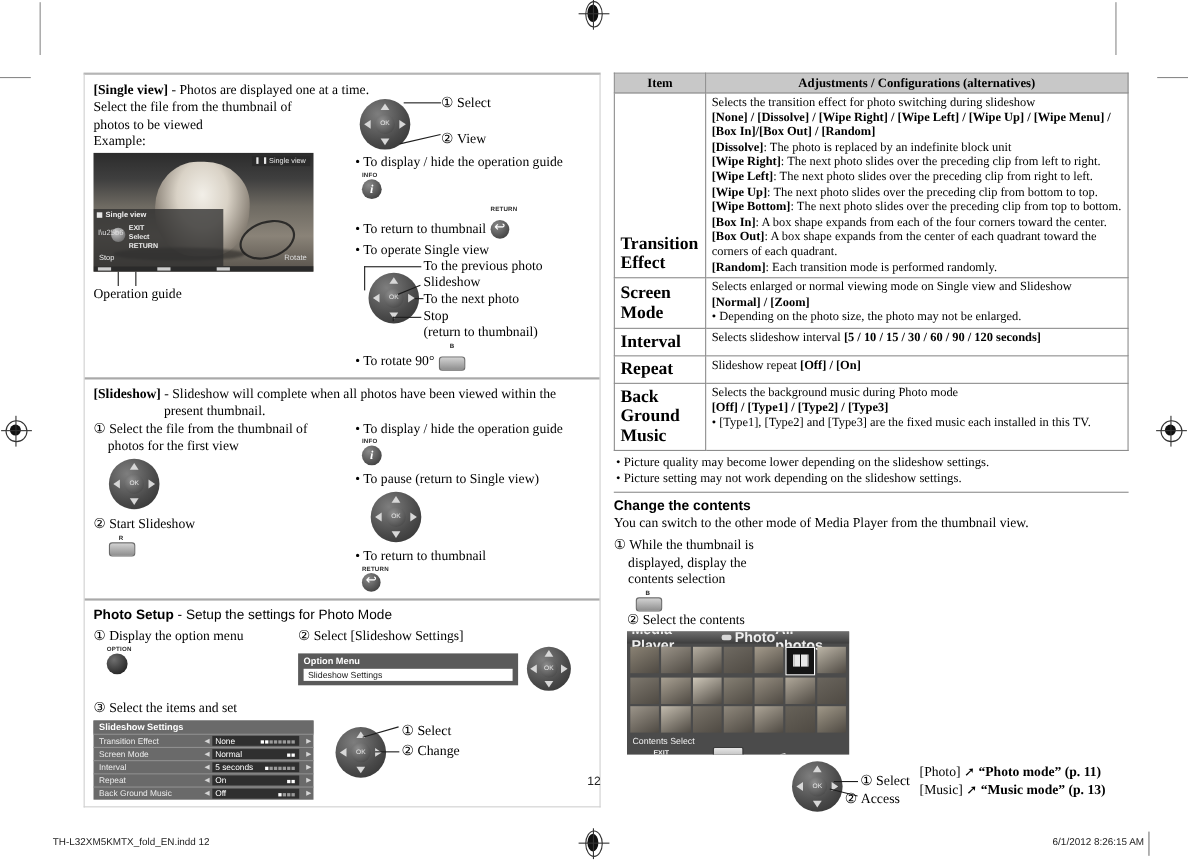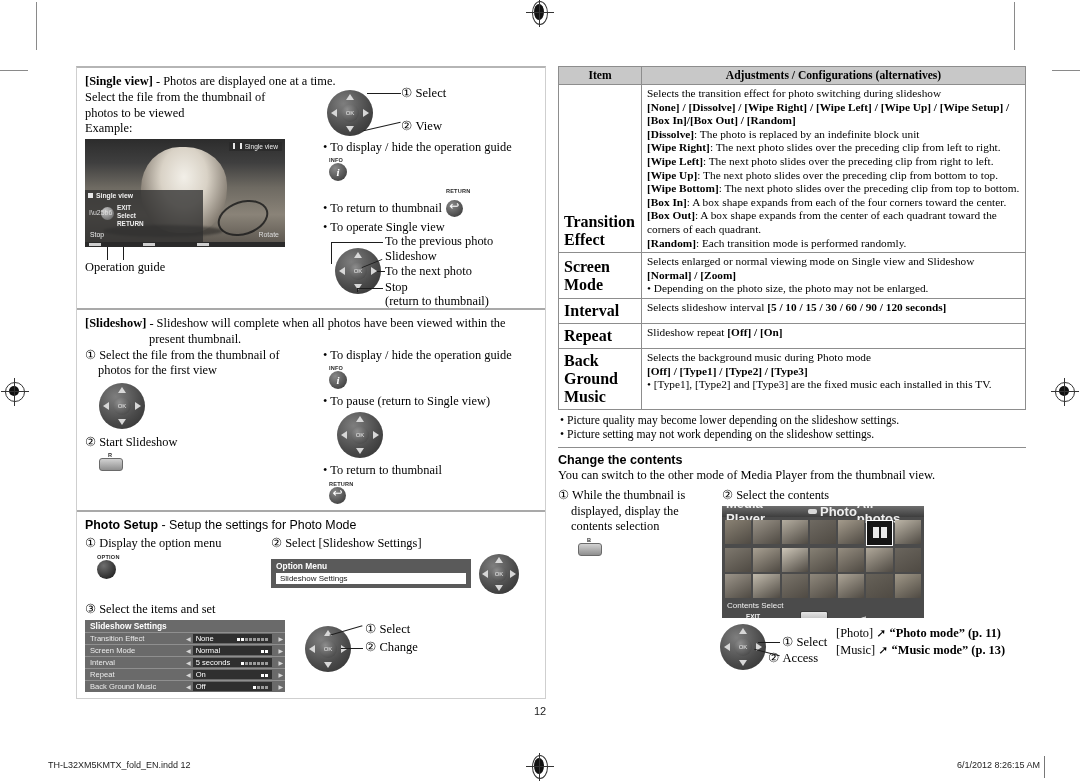--- a/index.html
+++ b/index.html
@@ -270,20 +270,27 @@
 
               <div style="position:absolute;left:54px;top:35px;width:8px;height:1px;background:#1d1d1d;"></div>
               <span class="t" style="position:absolute;left:62px;top:28px;">To the next photo</span>
 
               <div style="position:absolute;left:34px;top:52px;width:26px;height:1px;background:#1d1d1d;"></div>
               <div style="position:absolute;left:34px;top:52px;width:1px;height:4px;background:#1d1d1d;"></div>
               <span class="t" style="position:absolute;left:62px;top:44px;">Stop</span>
               <span class="t" style="position:absolute;left:62px;top:58px;">(return to thumbnail)</span>
             </div>
 
+            <p class="bullet" style="display:flex;align-items:flex-end;gap:4px;margin-top:6px;">
+              <span>• <span>To rotate 90°</span></span>
+              <span style="display:inline-block;text-align:center;">
+                <span class="keylabel" style="display:block;">B</span>
+                <span class="colorkey" style="display:block;"></span>
+              </span>
+            </p>
           </div>
         </div>
       </div>
 
       <div class="rule2"></div>
 
       <div class="sec">
         <p class="t">
           <b>[Slideshow]</b><span> - Slideshow will complete when all photos have been viewed within the</span>
         </p>
@@ -485,21 +492,21 @@
         </tr>
       </thead>
       <tbody id="spec-body">
           <tr>
             <td class="item" style="vertical-align: bottom;">
               <div>Transition</div>
               <div>Effect</div>
             </td>
             <td class="desc">
               <div>Selects the transition effect for photo switching during slideshow</div>
-              <div><b>[None] / [Dissolve] / [Wipe Right] / [Wipe Left] / [Wipe Up] / [Wipe Setup] /</b></div>
+              <div><b>[None] / [Dissolve] / [Wipe Right] / [Wipe Left] / [Wipe Up] / [Wipe Menu] /</b></div>
               <div><b>[Box In]/[Box Out] / [Random]</b></div>
               <div><b>[Dissolve]</b>: The photo is replaced by an indefinite block unit</div>
               <div><b>[Wipe Right]</b>: The next photo slides over the preceding clip from left to right.</div>
               <div><b>[Wipe Left]</b>: The next photo slides over the preceding clip from right to left.</div>
               <div><b>[Wipe Up]</b>: The next photo slides over the preceding clip from bottom to top.</div>
               <div><b>[Wipe Bottom]</b>: The next photo slides over the preceding clip from top to bottom.</div>
               <div><b>[Box In]</b>: A box shape expands from each of the four corners toward the center.</div>
               <div><b>[Box Out]</b>: A box shape expands from the center of each quadrant toward the</div>
               <div>corners of each quadrant.</div>
               <div><b>[Random]</b>: Each transition mode is performed randomly.</div>
@@ -547,21 +554,21 @@
         <p>• Picture quality may become lower depending on the slideshow settings.</p>
         <p>• Picture setting may not work depending on the slideshow settings.</p>
       </div>
 
     <div class="rule" style="background:#8d8d8d;"></div>
 
     <div style="padding-top:5px;">
       <p style="font-family:'Liberation Sans',sans-serif;font-weight:bold;font-size:12.6px;">Change the contents</p>
       <p class="t" style="margin-top:1px;">You can switch to the other mode of Media Player from the thumbnail view.</p>
 
-      <div style="display:flex;margin-top:5px;">
+      <div style="display:flex;margin-top:5px;flex-direction:column;">
         <div style="width:152px;">
           <p class="t">
             ① <span>While the thumbnail is</span>
           </p>
           <p class="t" style="padding-left:13px;">displayed, display the</p>
           <p class="t" style="padding-left:13px;">contents selection</p>
           <div style="margin:3px 0 0 20px;width:22px;">
             <div class="keylabel" style="text-align:center;">B</div>
             <div class="colorkey"></div>
           </div>

